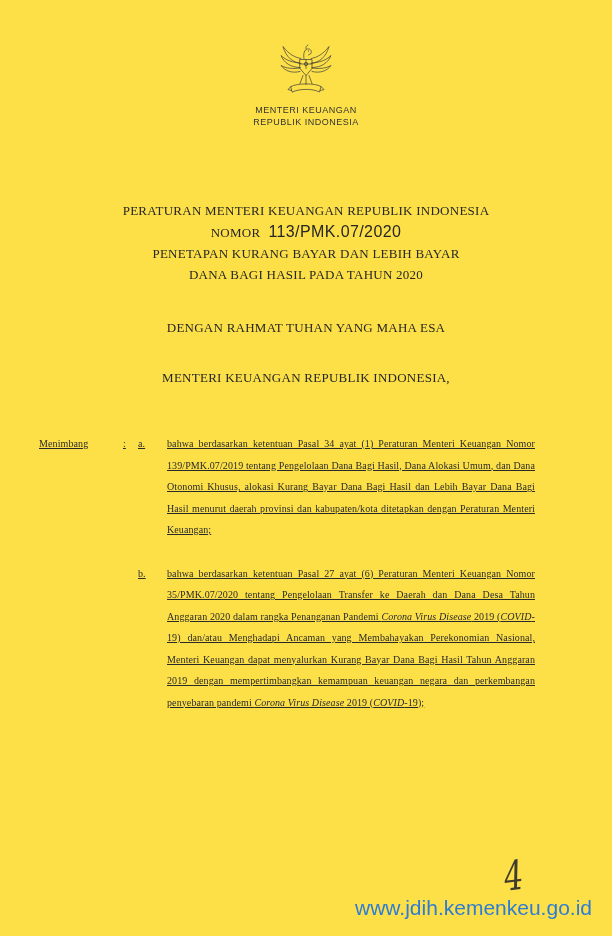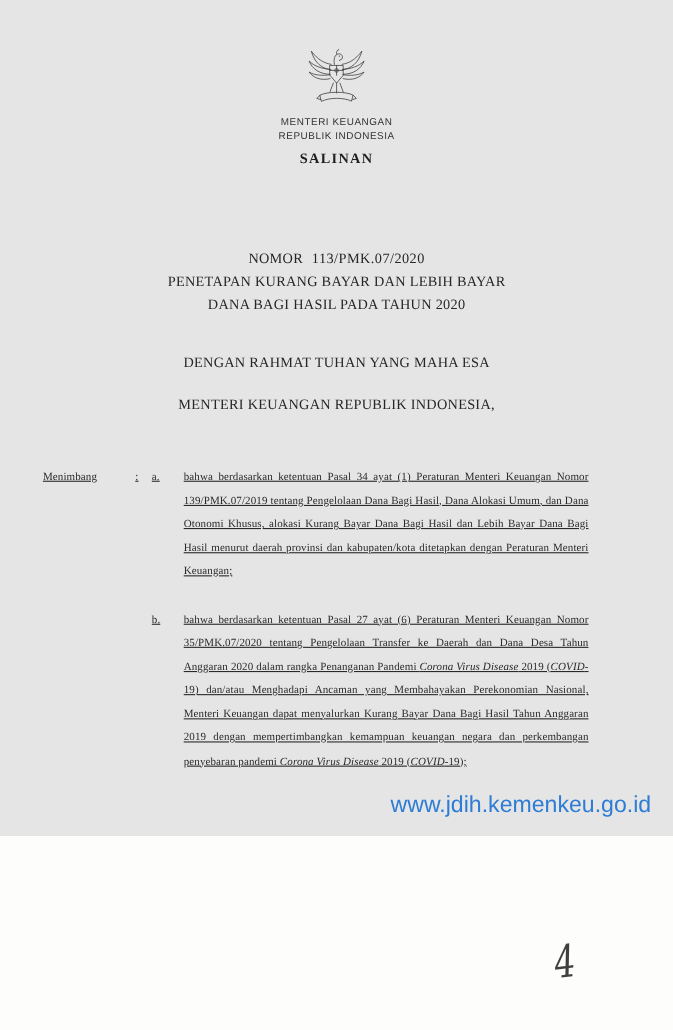--- a/index.html
+++ b/index.html
@@ -6,22 +6,22 @@
   html, body { width: 612px; height: 936px; }
   body {
     background: #fdfdfb;
     font-family: "Liberation Serif", serif;
     color: #262626;
     overflow: hidden;
   }
   .page {
     position: relative;
     width: 612px;
-    height: 760px;
-    background: #e5e5e5;
+    height: 936px;
+    background: #fde047;
   }
 
   
   .letterhead {
     padding-top: 36px;
     text-align: center;
   }
   .emblem-wrap {
     display: inline-block;
     width: 60px;
@@ -47,27 +47,27 @@
   
   .title-block {
     margin-top: 72px;
     text-align: center;
     font-size: 13px;
     line-height: 21px;
     letter-spacing: 0.25px;
     color: #262626;
   }
   .nomor-line .nomor-value {
-    font-family: Liberation Serif, serif;
-    font-size: 13px;
+    font-family: Liberation Sans, sans-serif;
+    font-size: 16px;
     letter-spacing: 0.4px;
     margin-left: 8px;
   }
   .invocation { margin-top: 32px; }
-  .authority  { margin-top: 17px; }
+  .authority  { margin-top: 29px; }
 
   
   .considerations {
     margin: 45px 77px 0 39px;
     display: flex;
     font-size: 10px;
     line-height: 21.5px;
     letter-spacing: 0.1px;
     color: #2a2a2a;
     text-decoration: underline;
@@ -132,24 +132,24 @@
         <circle cx="60" cy="47" r="3.4"></circle>
 
         <path d="M54 70 L48 86 M60 70 V88 M66 70 L72 86"></path>
 
         <path d="M30 92 C42 85 78 85 90 92 L87 103 C74 96 46 96 33 103 Z"></path>
         <path d="M30 92 L24 98 L31 100 M90 92 L96 98 L89 100"></path>
       </svg>
     </span>
     <div class="ministry-line">MENTERI KEUANGAN</div>
     <div class="ministry-line">REPUBLIK INDONESIA</div>
-    <div class="copy-stamp">SALINAN</div>
   </header>
 
   <section class="title-block">
+    <div>PERATURAN MENTERI KEUANGAN REPUBLIK INDONESIA</div>
     <div class="nomor-line">
       <span>NOMOR</span><span class="nomor-value">113/PMK.07/2020</span>
     </div>
     <div>PENETAPAN KURANG BAYAR DAN LEBIH BAYAR</div>
     <div>DANA BAGI HASIL PADA TAHUN 2020</div>
     <div class="invocation">DENGAN RAHMAT TUHAN YANG MAHA ESA</div>
     <div class="authority">MENTERI KEUANGAN REPUBLIK INDONESIA,</div>
   </section>
 
   <section class="considerations">

